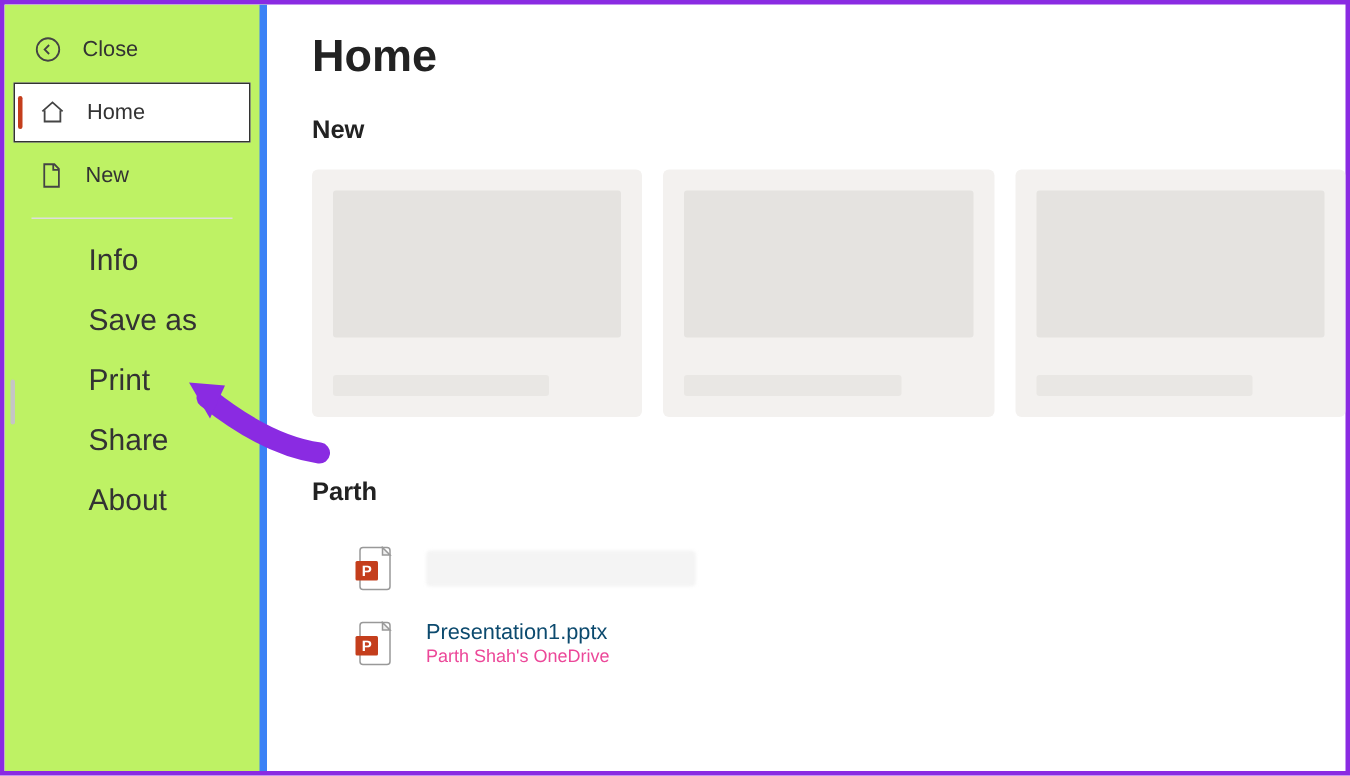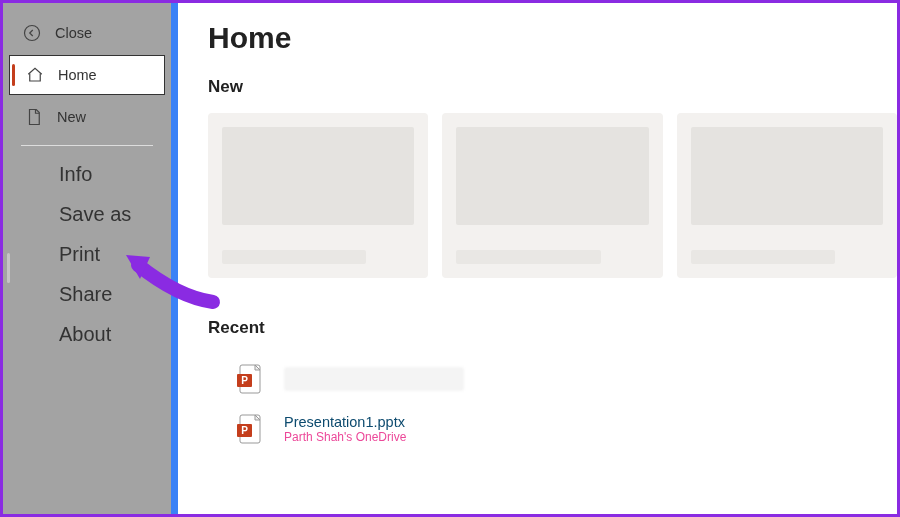--- a/index.html
+++ b/index.html
@@ -1,18 +1,18 @@
 <!DOCTYPE html>
 <html><head>
   <meta charset="utf-8">
   <style>
     * { margin: 0; padding: 0; box-sizing: border-box; font-family: "Segoe UI", sans-serif; }
     body { width: 900px; height: 517px; border: 3px solid #8a2be2; background: #fff; overflow: hidden; }
     .container { display: flex; height: 100%; }
-    .sidebar { width: 175px; background: #a3a3a3; border-right: 7px solid #3b82f6; padding-top: 10px; position: relative; }
+    .sidebar { width: 175px; background: #bef264; border-right: 5px solid #3b82f6; padding-top: 10px; position: relative; }
     .sidebar-item { display: flex; align-items: center; height: 40px; padding-left: 22px; cursor: pointer; font-size: 14.5px; color: #333; }
     .sidebar-item.close-item { padding-left: 20px; }
     .sidebar-item.active { border: 1px solid #333; background: #fff; margin: 2px 6px 2px 6px; padding-left: 16px; position: relative; }
     .sidebar-item.active::before { content: ""; position: absolute; left: 2px; top: 8px; bottom: 8px; width: 3px; background: #c43e1c; border-radius: 2px; }
     .sidebar-item .icon { width: 18px; height: 18px; margin-right: 14px; flex-shrink: 0; }
     .sidebar-sep { border-top: 1px solid #ddd; margin: 8px 18px; }
     .sidebar-sub { padding-left: 56px; height: 40px; display: flex; align-items: center; font-size: 20px; color: #333; cursor: pointer; }
     .scroll-hint { position: absolute; left: 4px; top: 250px; width: 3px; height: 30px; background: #c5c5c5; border-radius: 2px; }
     .main { flex: 1; padding: 18px 0 0 30px; overflow: hidden; }
     .page-title { font-size: 30px; font-weight: 600; color: #222; margin-bottom: 22px; }
@@ -93,21 +93,21 @@
       <div class="tpl-card">
         <div class="tpl-preview"></div>
         <div class="tpl-label"></div>
       </div>
       <div class="tpl-card">
         <div class="tpl-preview"></div>
         <div class="tpl-label"></div>
       </div>
     </div>
 
-    <div class="section-title">Recent</div>
+    <div class="section-title">Parth</div>
     <div class="recent-list">
       <div class="recent-item">
         <span class="recent-icon">
           <svg viewBox="0 0 26 30" width="26" height="30">
               <rect x="4" y="1" width="20" height="28" rx="2" fill="#fff" stroke="#999"></rect>
               <path d="M19 1l5 5h-5z" fill="#eee" stroke="#999"></path>
               <rect x="1" y="10" width="15" height="13" rx="1" fill="#c43e1c"></rect>
               <text x="8.5" y="20" font-size="10" fill="#fff" text-anchor="middle" font-weight="bold">P</text>
             </svg>
         </span>

